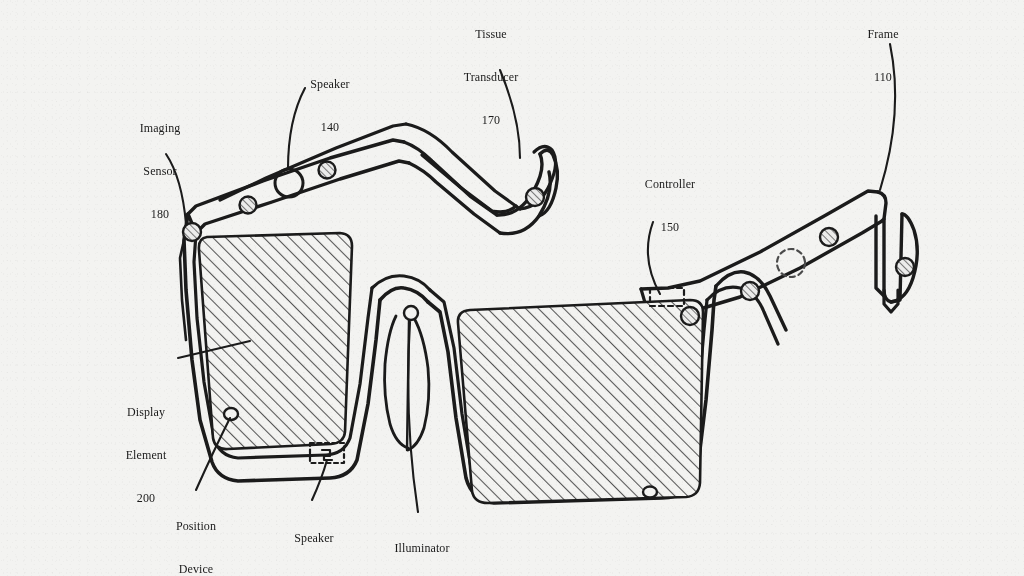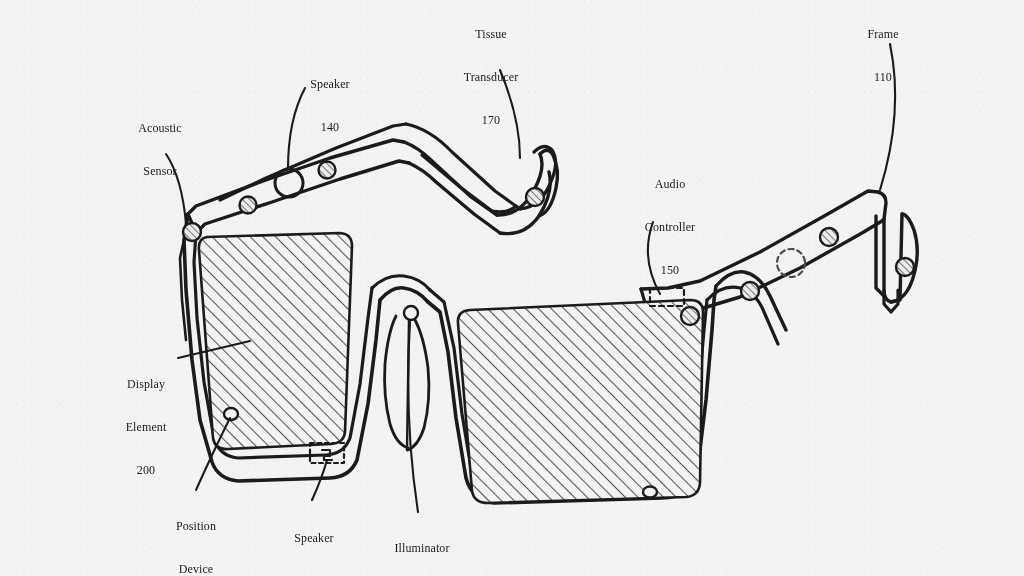--- a/index.html
+++ b/index.html
@@ -207,47 +207,47 @@
         <path d="M196,490 Q214,450 230,418"></path>
         <path d="M312,500 Q322,478 327,460"></path>
         <path d="M418,512 Q404,420 410,322"></path>
       </g>
     </g>
   </svg>
 
   <div id="paper-noise"></div>
 
   <div class="lbl" style="left:104px; top:96px; width:112px;">
-    <span>Acoustic</span>
+    <span>Imaging</span>
     <span>Sensor</span>
+    <span>180</span>
   </div>
 
   <div class="lbl" style="left:282px; top:52px; width:96px;">
     <span>Speaker</span>
     <span>140</span>
   </div>
 
   <div class="lbl" style="left:426px; top:2px; width:130px;">
     <span>Tissue</span>
     <span>Transducer</span>
     <span>170</span>
   </div>
 
   <div class="lbl" style="left:836px; top:2px; width:94px;">
     <span>Frame</span>
     <span>110</span>
   </div>
 
   <div class="lbl" style="left:612px; top:152px; width:116px;">
-    <span>Audio</span>
     <span>Controller</span>
     <span>150</span>
   </div>
 
-  <div class="lbl" style="left:96px; top:352px; width:100px;text-align:center;">
+  <div class="lbl" style="left:96px; top:380px; width:100px;text-align:center;">
     <span>Display</span>
     <span>Element</span>
     <span>200</span>
   </div>
 
   <div class="lbl" style="left:146px; top:494px; width:100px;">
     <span>Position</span>
     <span>Device</span>
     
   </div>

